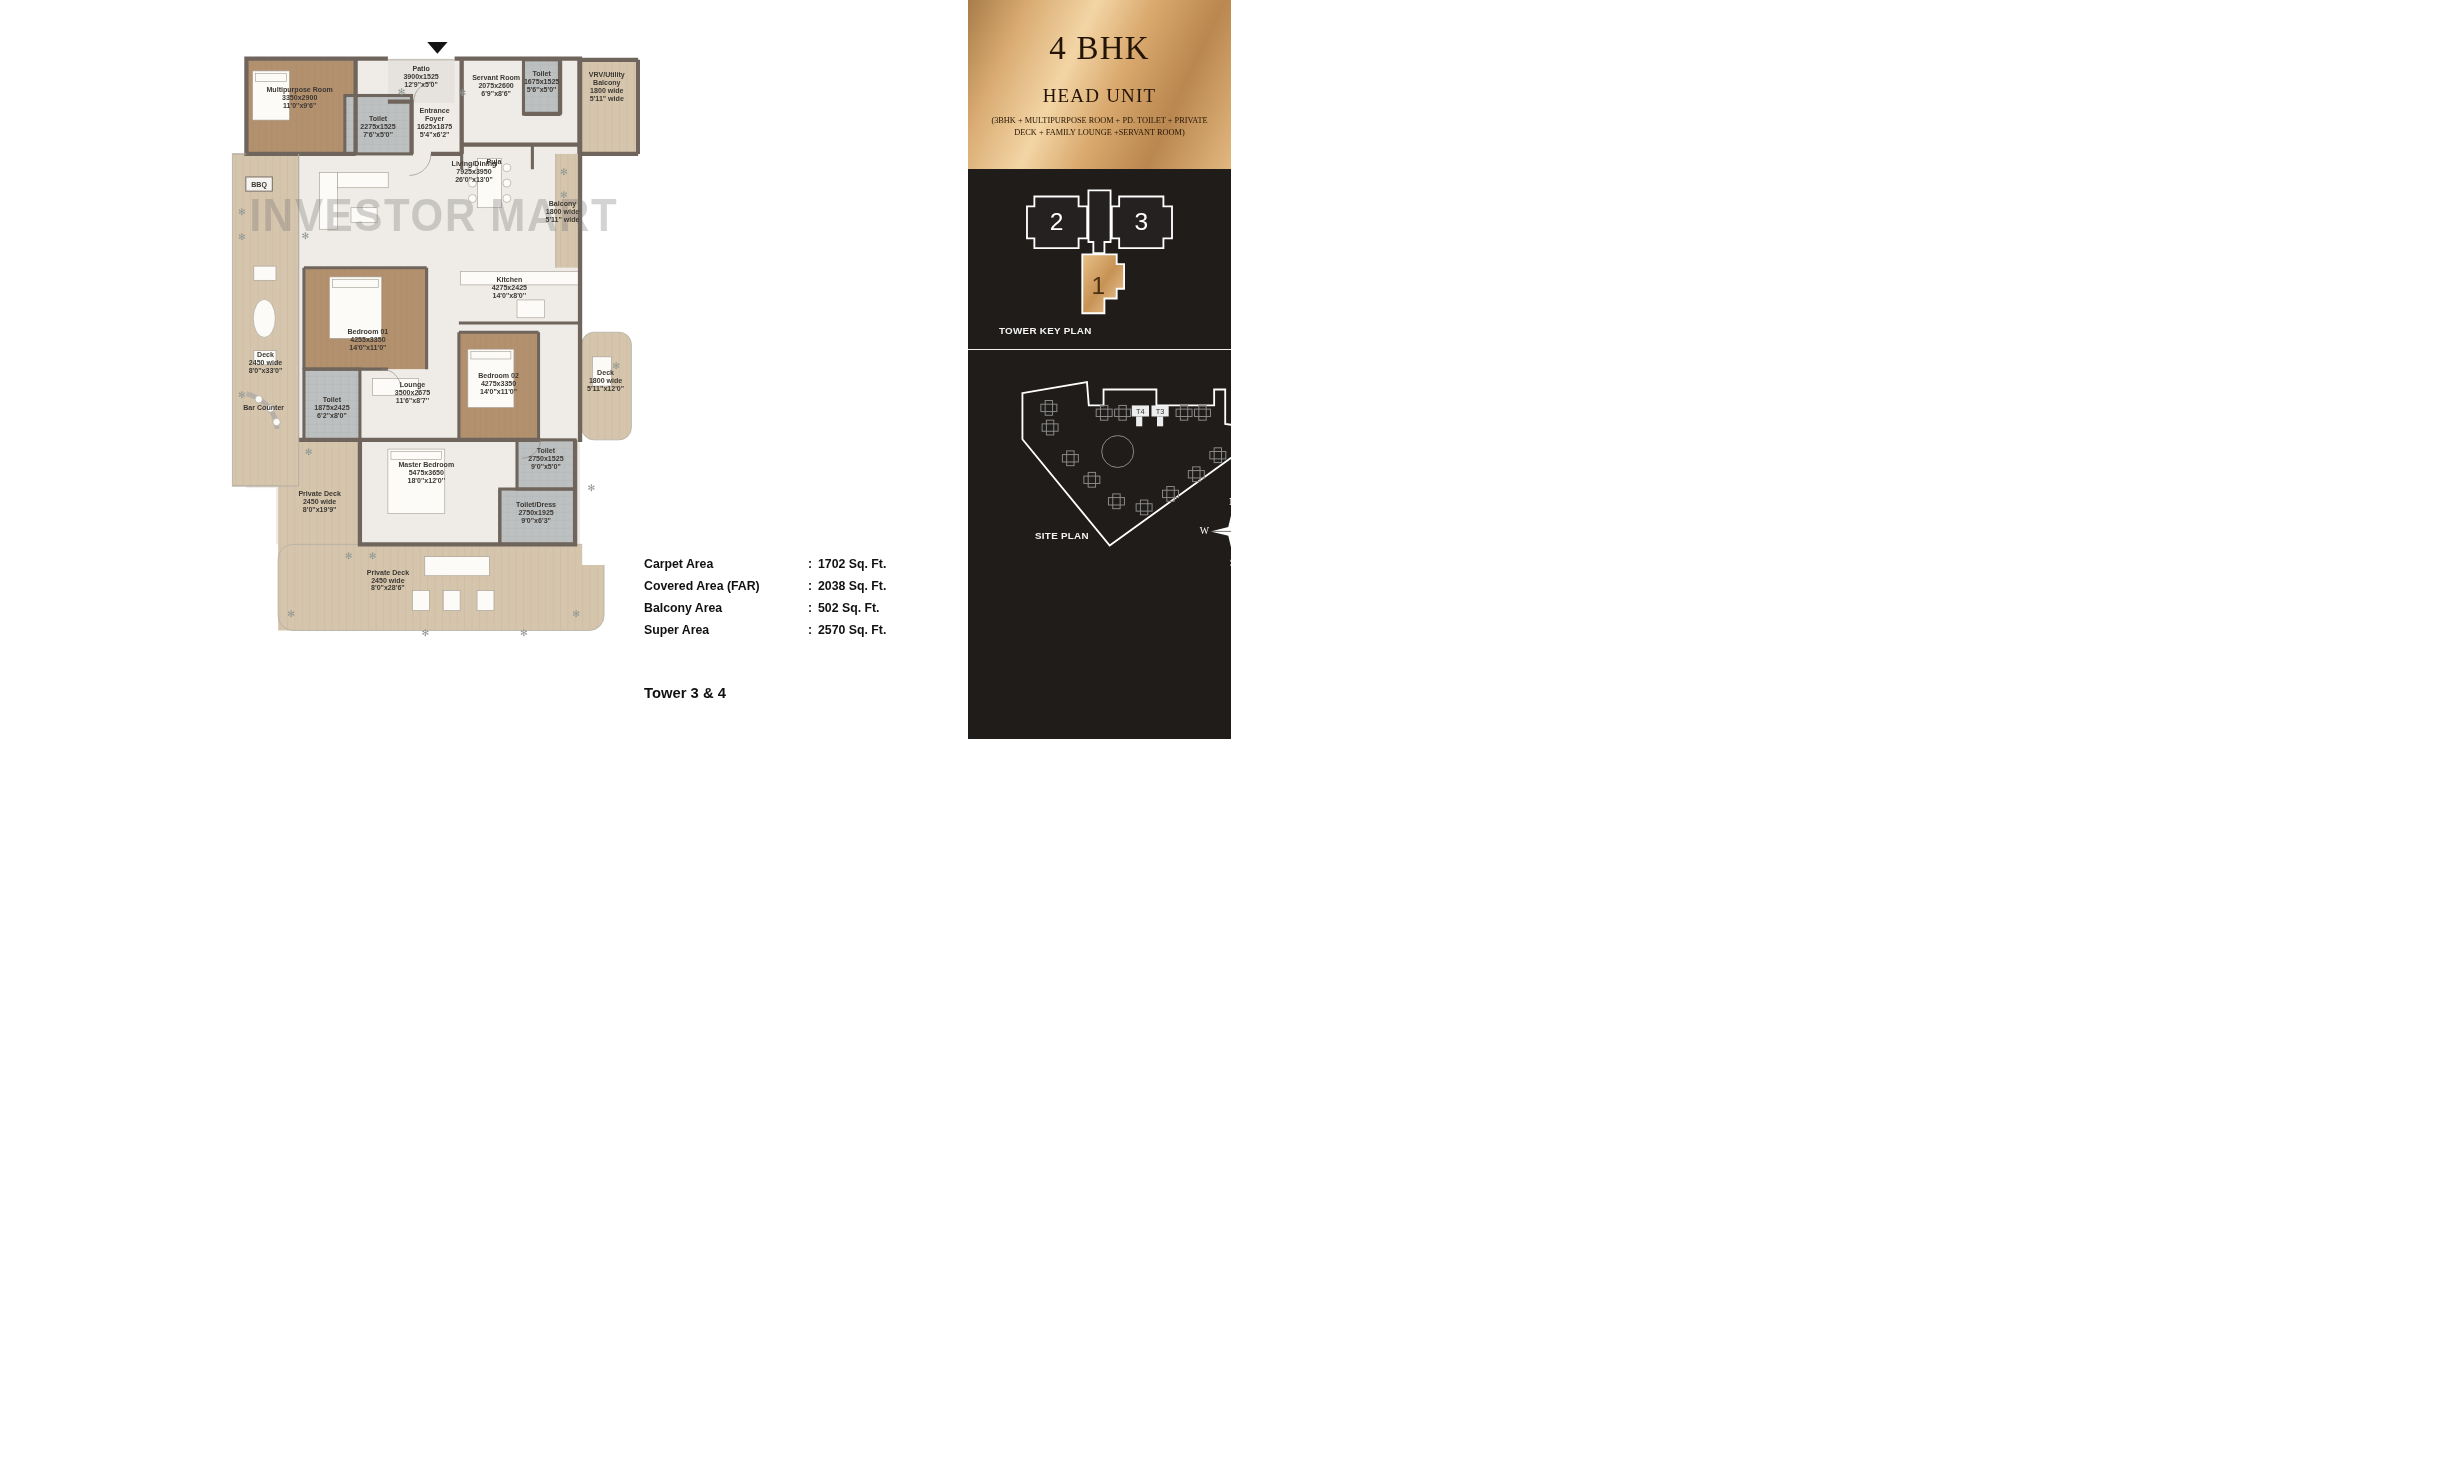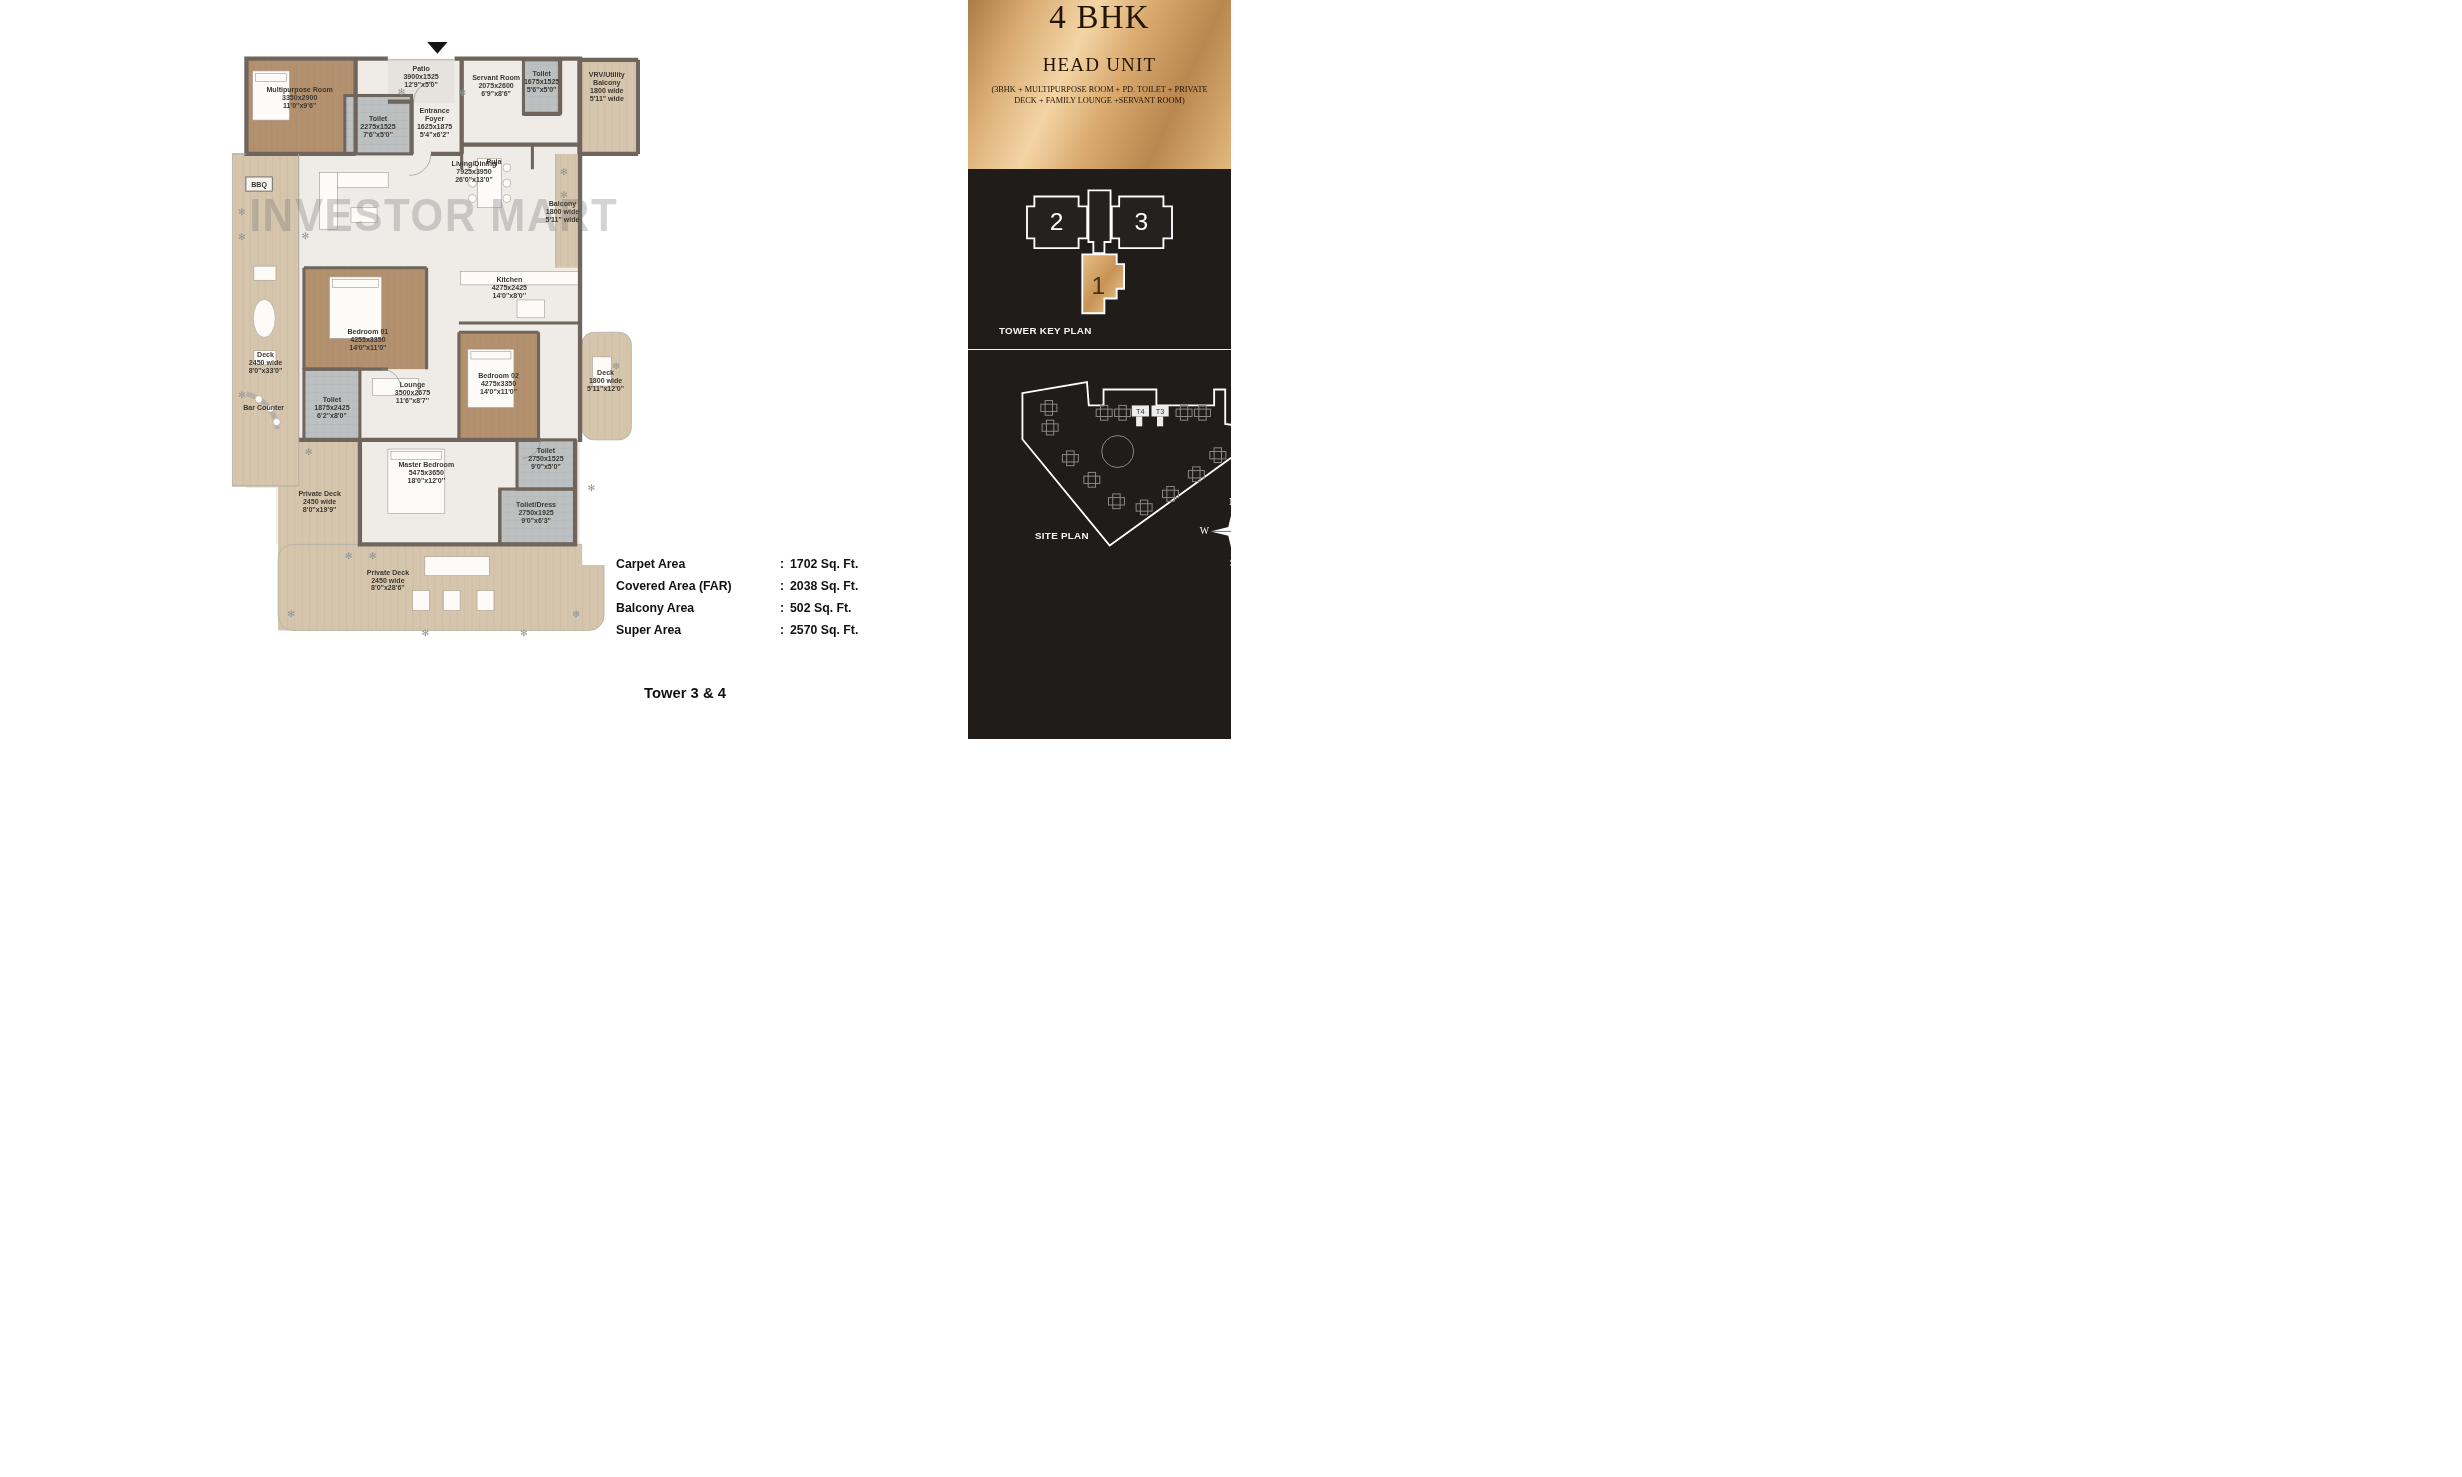--- a/index.html
+++ b/index.html
@@ -7,42 +7,42 @@
         font-family:"Liberation Sans",sans-serif;}
 
   
   .plan-wrap{position:absolute;left:228px;top:40px;width:412px;height:606px;}
   .plan-wrap svg{width:100%;height:100%;display:block;}
   .room-label{font:bold 23px "Liberation Sans",sans-serif;fill:#3c3833;text-anchor:middle;}
   .watermark-text{font:bold 150px "Liberation Sans",sans-serif;fill:rgba(118,118,118,.32);
         letter-spacing:6px;text-anchor:middle;}
 
   
-  .area-block{position:absolute;left:616px;top:553px;width:295px;color:#111;}
+  .area-block{position:absolute;left:644px;top:553px;width:295px;color:#111;}
   .area-row{display:flex;height:22px;align-items:center;font-size:12.3px;font-weight:bold;}
   .area-row .lbl{width:158px;}
   .area-row .sep{width:16px;text-align:center;}
   .tower-note{position:absolute;left:644px;top:685px;font-size:14.8px;font-weight:bold;color:#111;}
 
   
   .panel{position:absolute;left:968px;top:0;width:263px;height:739px;background:#1f1c1a;}
   .logo-sec{position:relative;height:161px;color:#c9995f;text-align:center;}
   .emblem{position:absolute;left:50%;top:4.9px;transform:translateX(-50%);}
   .brand-name{position:absolute;width:100%;top:74px;font-size:8px;letter-spacing:5.5px;
         color:#cfb089;font-weight:bold;}
   .brand-the{position:absolute;width:100%;top:86px;font-family:"Liberation Serif",serif;
         font-size:16px;letter-spacing:1.8px;color:#e2bd8a;}
   .brand-main{position:absolute;width:100%;top:102px;font-family:"Liberation Serif",serif;
         font-size:18.5px;letter-spacing:0.6px;
         background:linear-gradient(100deg,#8a6a42 0%,#e8c697 30%,#b58a55 55%,#f0d7ae 80%,#a8релу 100%);
         background:linear-gradient(100deg,#8a6a42 0%,#e8c697 30%,#b58a55 55%,#f0d7ae 80%,#ad8152 100%);
         -webkit-background-clip:text;background-clip:text;-webkit-text-fill-color:transparent;color:#d9b27c;}
   .brand-tag{position:absolute;left:58px;top:124px;font-size:6.5px;letter-spacing:1.5px;color:#8d7a5f;}
 
-  .bronze-sec{height:169px;display:flex;flex-direction:column;align-items:center;justify-content:flex-start;
+  .bronze-sec{height:169px;display:flex;flex-direction:column;align-items:center;justify-content:center;
         text-align:center;color:#241405;
         background:linear-gradient(115deg,#a87c48 0%,#d9ab72 18%,#f3d5a5 38%,#d9a96e 55%,#b9874f 75%,#e2b87f 100%);}
   .unit-title{font-family:"Liberation Serif",serif;font-size:33px;letter-spacing:1.2px;line-height:1.05;}
   .unit-sub{font-family:"Liberation Serif",serif;font-size:19px;letter-spacing:1.2px;margin-top:19px;}
   .unit-comp{font-family:"Liberation Serif",serif;font-size:8.3px;line-height:1.35;margin-top:8.6px;
         max-width:222px;}
 
   .keyplan-sec{position:relative;height:180px;border-bottom:1.2px solid #efefef;}
   .keyplan-sec svg{position:absolute;left:0;top:3.7px;}
   .sec-label{position:absolute;left:31px;font-size:9.8px;font-weight:bold;color:#f4f4f4;letter-spacing:0.3px;}

